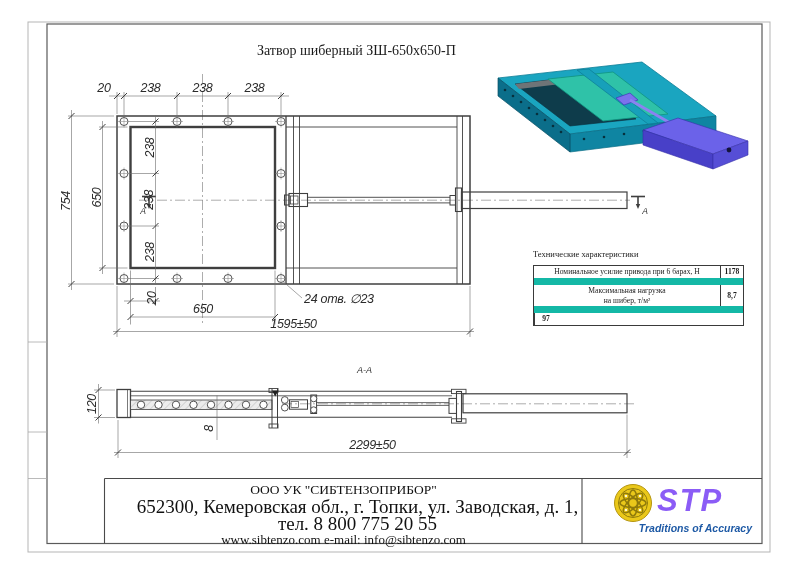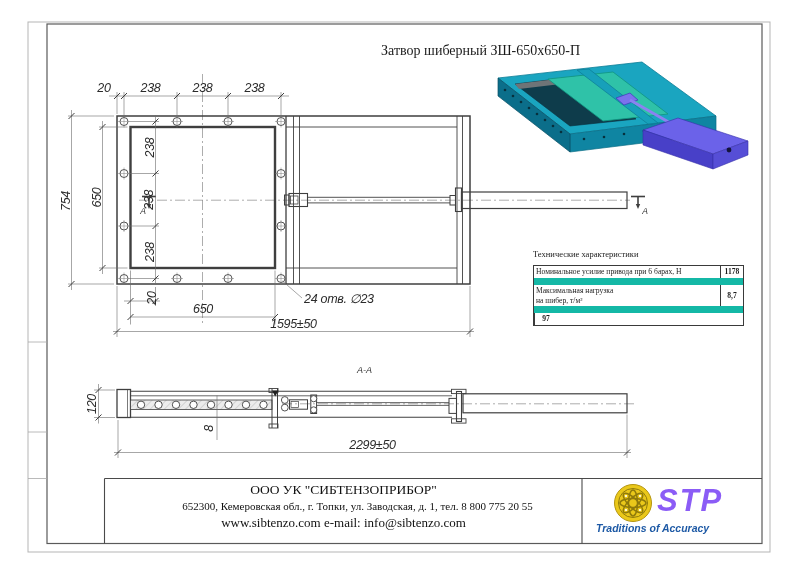--- a/index.html
+++ b/index.html
@@ -1,39 +1,39 @@
 <!DOCTYPE html>
 <html><head>
 <meta charset="utf-8">
 <style>
   html,body{margin:0;padding:0;background:#fff;}
   .sheet{position:relative;width:800px;height:566px;background:#fff;overflow:hidden;
          font-family:"Liberation Sans",sans-serif;}
   .sheet svg{position:absolute;left:0;top:0;}
   .ol{position:absolute;}
-  .dwg-title{left:250px;top:43px;width:330px;text-align:right;
+  .dwg-title{left:257px;top:43px;width:330px;text-align:left;
              font:14px "Liberation Serif",serif;color:#1a1a1a;}
   
   .spec-title{left:533px;top:249px;width:210px;text-align:left;
               font:8.5px "Liberation Serif",serif;color:#222;}
   .spec-table{left:533px;top:265px;width:209px;border:1px solid #3a3a3a;
-              font:7.6px/1.25 "Liberation Serif",serif;color:#1c1c1c;}
+              font:7.6px/1.25 "Liberation Serif",serif;color:#1c1c1c;text-align:center;}
   .sr{display:flex;border-top:7px solid #14b8a6;}
   .sr:first-child{border-top:none;}
   .sl{flex:1;display:flex;flex-direction:column;justify-content:center;padding:0 2px;}
   .sv{width:22px;border-left:1px solid #3a3a3a;display:flex;align-items:center;justify-content:center;font-weight:bold;}
   
   .company{left:106px;top:481px;width:475px;text-align:center;color:#111;
            font-family:"Liberation Serif",serif;}
   .c1{font-size:13.5px;line-height:17px;}
-  .c2{font-size:11px;line-height:17px;padding-left:28px;}
+  .c2{font-size:19px;line-height:17px;padding-left:28px;}
   .c3{font-size:13px;line-height:16px;}
   .stp{left:657px;top:483px;font:italic 700 31px "Liberation Sans",sans-serif;
        color:#8b5cf6;letter-spacing:2px;}
-  .tagline{left:596px;top:522px;width:156px;text-align:left;
+  .tagline{left:596px;top:522px;width:156px;text-align:right;
            font:italic 700 10.5px "Liberation Sans",sans-serif;color:#1d59a5;}
   
   text{font-family:"Liberation Sans",sans-serif;}
   .dim{font-size:12.5px;font-style:italic;fill:#2b2b2b;letter-spacing:-0.3px;}
   .dim-s{font-size:8.5px;font-style:italic;fill:#2b2b2b;}
 </style>
 </head>
 <body>
 
 <div class="sheet">

